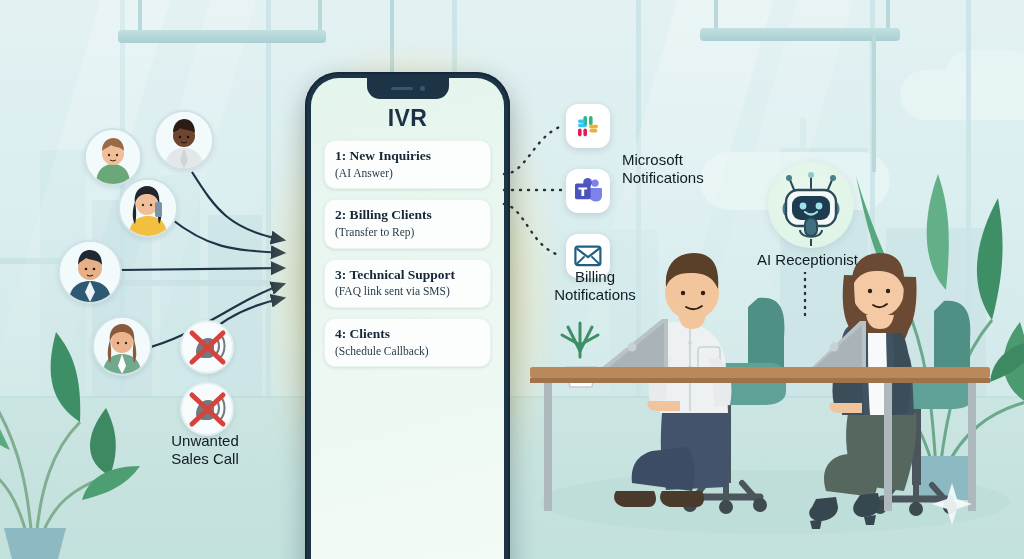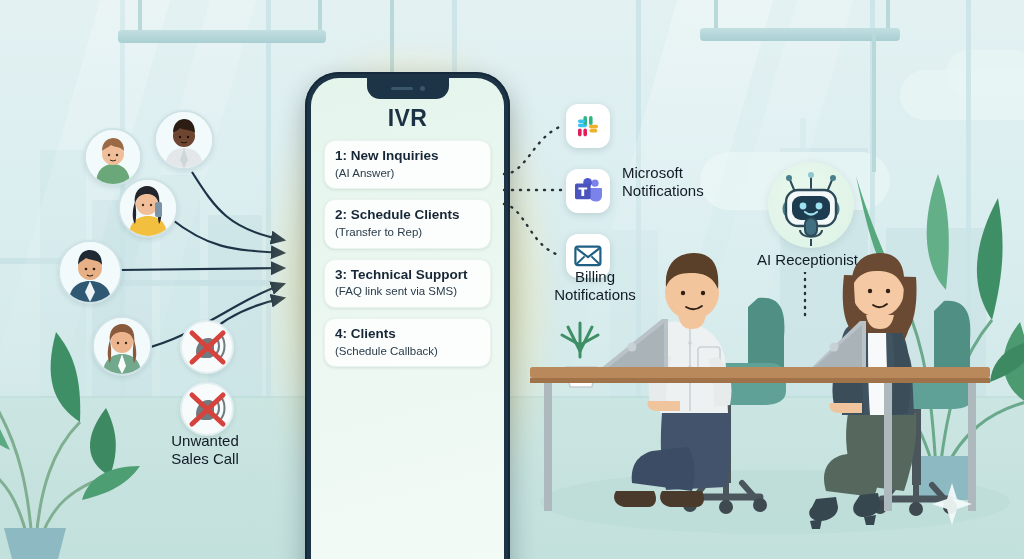--- a/index.html
+++ b/index.html
@@ -70,21 +70,21 @@
     position:absolute;left:50%;top:0;transform:translateX(-50%);
     width:82px;height:21px;background:#1d3446;border-radius:0 0 13px 13px;
     display:flex;align-items:center;justify-content:center;gap:7px;z-index:5;
   }
   .notch-speaker{width:22px;height:3px;border-radius:2px;background:#3a566b;}
   .notch-cam{width:5px;height:5px;border-radius:50%;background:#3a566b;}
   .ivr-title{
     position:absolute;left:0;right:0;top:27px;text-align:center;
     font-size:23px;font-weight:bold;color:#1c3144;letter-spacing:.4px;
   }
-  .menu{position:absolute;left:13px;right:13px;top:62px;}
+  .menu{position:absolute;left:13px;right:13px;top:62px;font-family:Liberation Serif, serif;}
   .menu-card{
     background:#fbfefc;border-radius:11px;margin-bottom:10px;
     padding:7px 10px 8px 10px;
     box-shadow:0 1px 3px rgba(60,90,90,.14);
     border:1px solid #eaf3ee;
   }
   .menu-main{font-size:13.5px;font-weight:bold;color:#162636;line-height:1.25;}
   .menu-sub{font-size:11.5px;color:#2a3b4a;line-height:1.25;margin-top:1px;}
   .opt-card{
     position:absolute;left:13px;right:13px;bottom:24px;
@@ -354,21 +354,21 @@
       <div class="ivr-title">IVR</div>
 
       <div class="menu">
 
         <div class="menu-card">
           <div class="menu-main">1: New Inquiries</div>
           <div class="menu-sub">(AI Answer)</div>
         </div>
 
         <div class="menu-card">
-          <div class="menu-main">2: Schedule Clients</div>
+          <div class="menu-main">2: Billing Clients</div>
           <div class="menu-sub">(Transfer to Rep)</div>
         </div>
 
         <div class="menu-card">
           <div class="menu-main">3: Technical Support</div>
           <div class="menu-sub">(FAQ link sent via SMS)</div>
         </div>
 
         <div class="menu-card">
           <div class="menu-main">4: Clients</div>
@@ -413,21 +413,21 @@
   </div>
 
   <div class="appicon" style="left:566px;top:234px;">
     <svg width="28" height="22" viewBox="0 0 28 22">
       <rect x="1.4" y="1.6" width="25" height="18.6" rx="2.4" fill="#ffffff" stroke="#1f5f84" stroke-width="2.2"></rect>
       <path d="M2.6 3.4 L14 12.2 L25.4 3.4" stroke="#1f5f84" stroke-width="2.2" fill="none"></path>
       <path d="M2.6 19 L10.6 11.4 M25.4 19 L17.4 11.4" stroke="#1f5f84" stroke-width="2" fill="none"></path>
     </svg>
   </div>
 
-  <div class="lbl" style="left:622px;top:164px;width:120px;">
+  <div class="lbl" style="left:622px;top:151px;width:120px;">
     <div>Microsoft</div>
     <div>Notifications</div>
   </div>
 
   <div class="lbl lbl-c" style="left:540px;top:268px;width:110px;">
     <div>Billing</div>
     <div>Notifications</div>
   </div>
 
   <div class="bot-circle">

